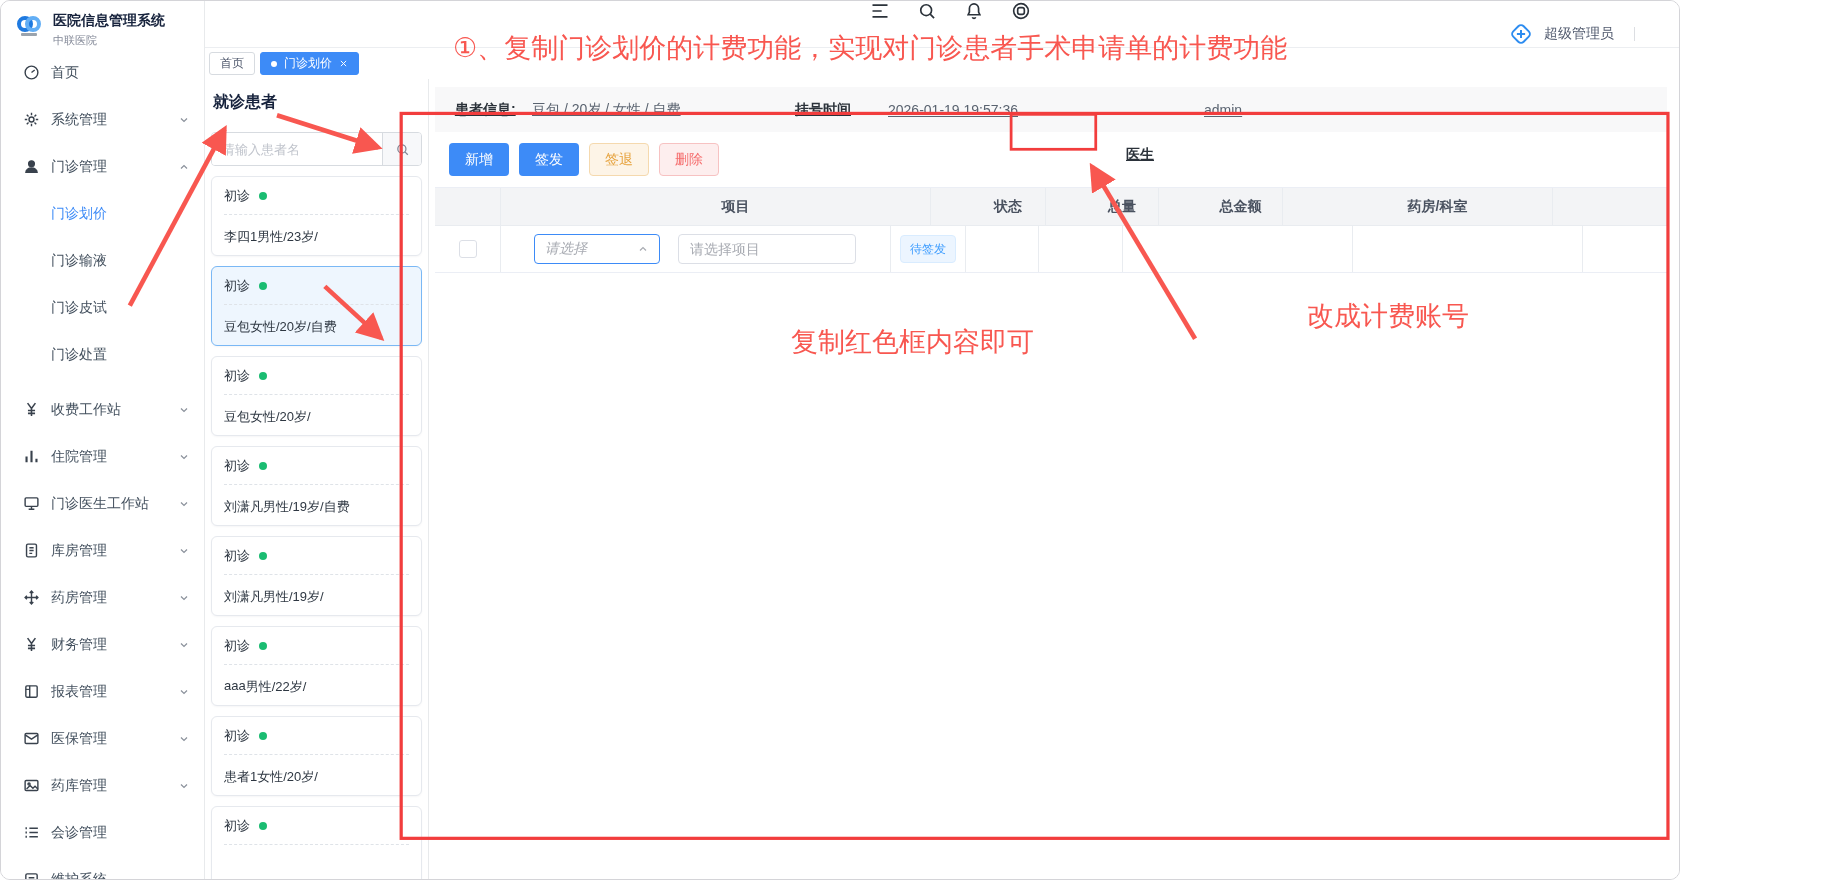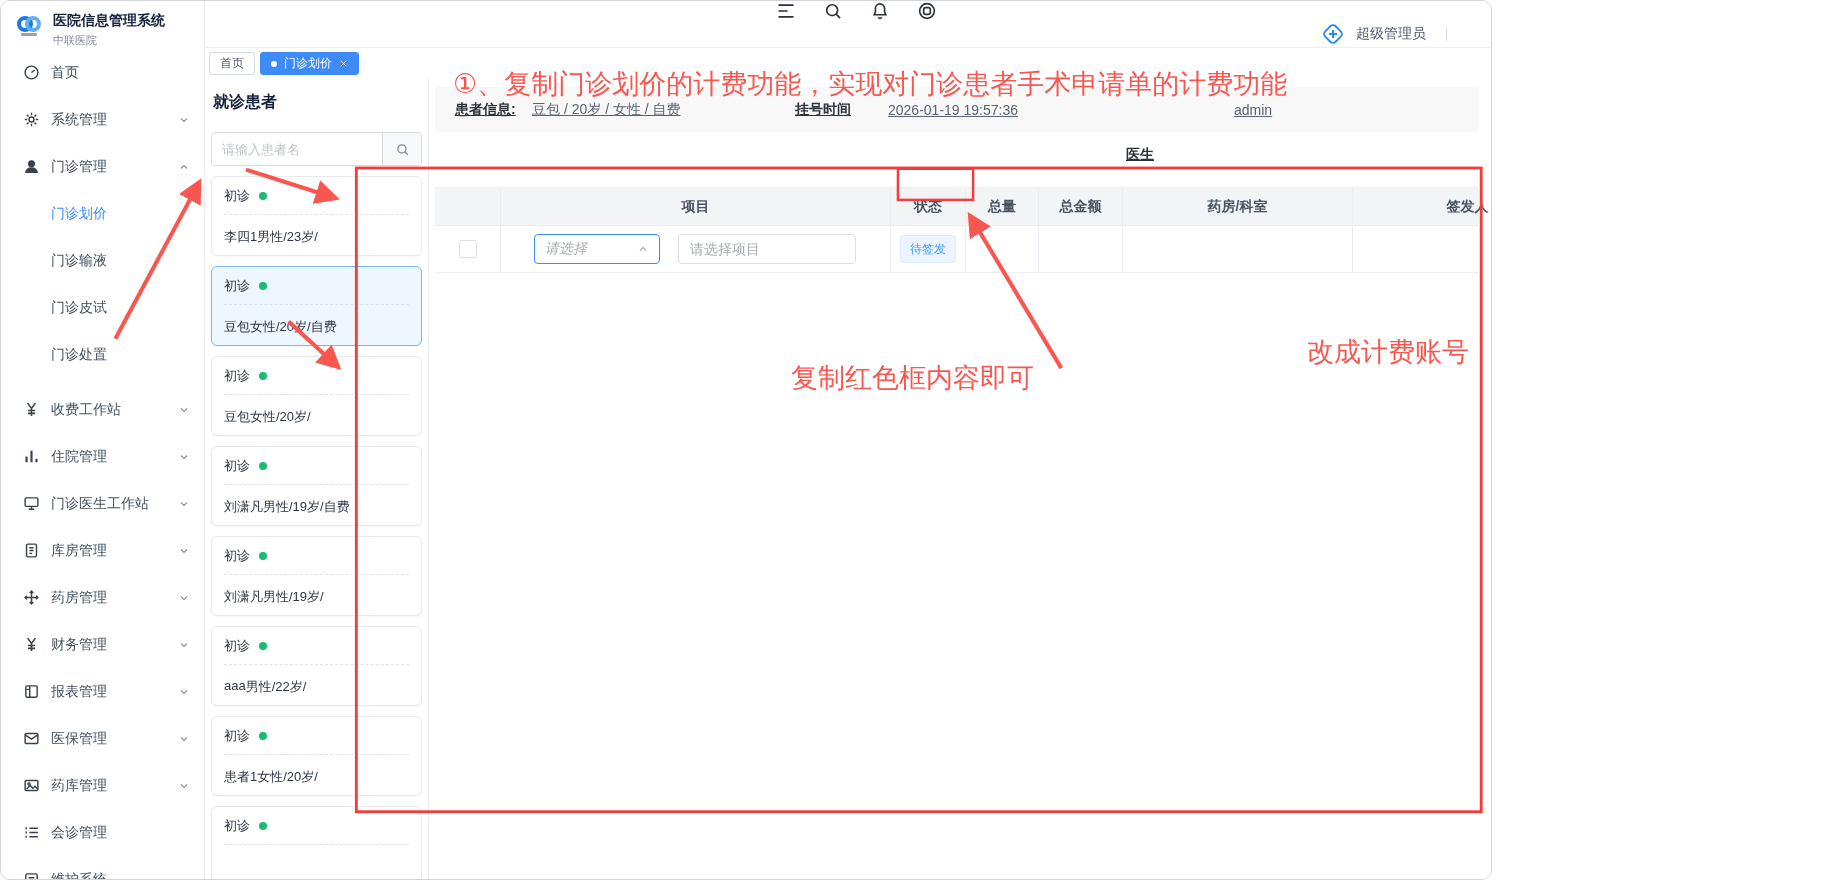--- a/index.html
+++ b/index.html
@@ -1,16 +1,16 @@
 <!DOCTYPE html>
 <html><head>
 <meta charset="utf-8">
 <style>
   html,body{margin:0;padding:0;background:#fff;}
-  .app{position:relative;width:1492px;height:880px;box-sizing:border-box;border:1px solid #d4d4d8;
+  .app{position:relative;width:1680px;height:880px;box-sizing:border-box;border:1px solid #d4d4d8;
        border-radius:10px;overflow:hidden;background:#fff;color:#303133;
        font-family:"Liberation Sans","DejaVu Sans",sans-serif;}
   svg{display:block}
 
   
   .sidebar{position:absolute;left:0;top:0;width:204px;height:100%;background:#fff;border-right:1px solid #e8eaec;box-sizing:border-box;}
   .logo-row{display:flex;align-items:flex-start;gap:10px;padding:11px 0 0 14px;}
   .logo-text .logo-title{font-size:14px;font-weight:bold;color:#17233d;line-height:1.25;}
   .logo-text .logo-sub{font-size:11px;color:#808695;margin-top:3px;}
   .nav{position:absolute;top:48px;left:0;right:0;}
@@ -50,29 +50,29 @@
   .p-top{display:flex;align-items:center;gap:9px;font-size:13px;color:#2e3742;padding-bottom:9px;border-bottom:1px dashed #dfe3e8;}
   .p-dot{width:8px;height:8px;border-radius:50%;background:#1abc71;}
   .p-bottom{display:flex;font-size:13px;color:#2e3742;}
 
   
   .main{position:absolute;left:428px;top:78px;right:0;bottom:0;background:#fff;}
   .info-bar{position:absolute;left:6px;top:8px;right:12px;height:45px;background:#f8f8f9;}
   .info-bar span{position:absolute;top:50%;transform:translateY(-50%);font-size:14px;white-space:nowrap;text-decoration:underline;}
   .info-bar .lbl{font-weight:bold;color:#2b323a;}
   .info-bar .val{color:#5a6370;}
-  .pos-a{left:20px;} .pos-b{left:97px;} .pos-c{left:360px;} .pos-d{left:453px;} .pos-e{left:691px;margin-top:45px;} .pos-f{left:799px;text-align:right;}
+  .pos-a{left:20px;} .pos-b{left:97px;} .pos-c{left:360px;} .pos-d{left:453px;} .pos-e{left:691px;margin-top:45px;} .pos-f{left:769px;text-align:right;}
   .toolbar{position:absolute;left:20px;top:64px;display:flex;gap:10px;}
   .btn{height:33px;padding:0 15px;border-radius:4px;font-size:14px;display:flex;align-items:center;border:1px solid transparent;box-sizing:border-box;cursor:pointer;white-space:nowrap;font-family:inherit;}
   .btn-primary{background:#3d8bf7;color:#fff;}
   .btn-warning{background:#fdf4e7;border-color:#f5d9ae;color:#e6a23c;}
   .btn-danger{background:#fdeeee;border-color:#f7c2c2;color:#f56c6c;}
 
   .table{position:absolute;left:6px;top:108px;right:12px;font-size:14px;}
-  .t-head{display:flex;height:37px;background:#f3f4f6;border-top:1px solid #ebeef5;border-bottom:1px solid #e9ecf0;}
+  .t-head{display:flex;height:37px;background:#f3f4f6;border-top:1px solid #ebeef5;border-bottom:1px solid #e9ecf0;gap:40px;}
   .t-row{display:flex;height:46px;background:#fff;border-bottom:1px solid #ebeef5;}
   .t-cell{display:flex;align-items:center;justify-content:center;border-right:1px solid #e9ecf0;box-sizing:border-box;color:#515a6e;}
   .t-head .t-cell{font-weight:bold;color:#4a5260;}
   .t-cell:last-child{border-right:none;}
   .c0{width:66px;flex:none;} .c1{width:390px;flex:none;} .c2{width:75px;flex:none;} .c3{width:73px;flex:none;}
   .c4{width:84px;flex:none;} .c5{width:230px;flex:none;} .c6{width:230px;flex:none;} .c7{flex:1;}
   .cbx{width:16px;height:16px;border:1px solid #dcdfe6;border-radius:3px;background:#fff;cursor:pointer;}
   .row-item-cell{justify-content:flex-start;padding-left:33px;gap:18px;}
   .sel{width:126px;height:30px;border:1px solid #3d8bf7;border-radius:4px;background:#fff;display:flex;align-items:center;justify-content:space-between;padding:0 10px;box-sizing:border-box;cursor:pointer;font-style:italic;}
   .sel-text{color:#a8abb2;font-size:14px;}
@@ -80,21 +80,21 @@
   .inp{width:178px;height:30px;border:1px solid #dcdfe6;border-radius:4px;box-sizing:border-box;padding:0 11px;font-size:14px;color:#606266;outline:none;font-family:inherit;}
   .inp::placeholder{color:#a8abb2;}
   .tag{height:26px;display:flex;align-items:center;padding:0 9px;background:#ecf5ff;border:1px solid #d9ecff;color:#409eff;font-size:12px;border-radius:4px;}
 
   .dropdown{position:absolute;left:105px;top:180px;width:128px;background:#fff;border:1px solid #eef0f3;border-radius:6px;box-shadow:0 6px 18px rgba(15,35,70,.14);padding:5px 0;z-index:10;}
   .dd-arrow{position:absolute;top:-6px;left:22px;width:10px;height:10px;background:#fff;transform:rotate(45deg);border-left:1px solid #eef0f3;border-top:1px solid #eef0f3;}
   .dd-opt{height:36px;display:flex;align-items:center;padding:0 20px;font-size:14px;color:#5a6370;cursor:pointer;}
   .dd-opt.selected{color:#3d8bf7;font-weight:bold;background:#f4f7fa;}
 
   
-  .anno{position:absolute;inset:0;pointer-events:none;z-index:50;margin-top:36px;}
+  .anno{position:absolute;inset:0;pointer-events:none;z-index:50;}
   .anno-svg{position:absolute;inset:0;width:100%;height:100%;}
   .anno-text{position:absolute;color:#f85750;font-size:27px;white-space:nowrap;}
   .note-top{left:452px;top:29px;}
   .note-copy{left:790px;top:323px;}
   .note-account{left:1306px;top:297px;}
 </style>
 </head>
 <body>
 
 <div class="app">
@@ -454,20 +454,26 @@
   <div class="main">
     <div class="info-bar">
       <span class="lbl pos-a">患者信息:</span>
       <span class="val pos-b">豆包 / 20岁 / 女性 / 自费</span>
       <span class="lbl pos-c">挂号时间</span>
       <span class="val pos-d">2026-01-19 19:57:36</span>
       <span class="lbl pos-e">医生</span>
       <span class="val pos-f">admin</span>
     </div>
 
+    <div class="toolbar">
+      <button class="btn btn-primary">新增</button>
+      <button class="btn btn-primary">签发</button>
+      <button class="btn btn-warning">签退</button>
+      <button class="btn btn-danger">删除</button>
+    </div>
 
     <div class="table">
       <div class="t-head">
         <div class="t-cell c0"></div>
         <div class="t-cell c1">项目</div>
         <div class="t-cell c2">状态</div>
         <div class="t-cell c3">总量</div>
         <div class="t-cell c4">总金额</div>
         <div class="t-cell c5">药房/科室</div>
         <div class="t-cell c6">签发人</div>

